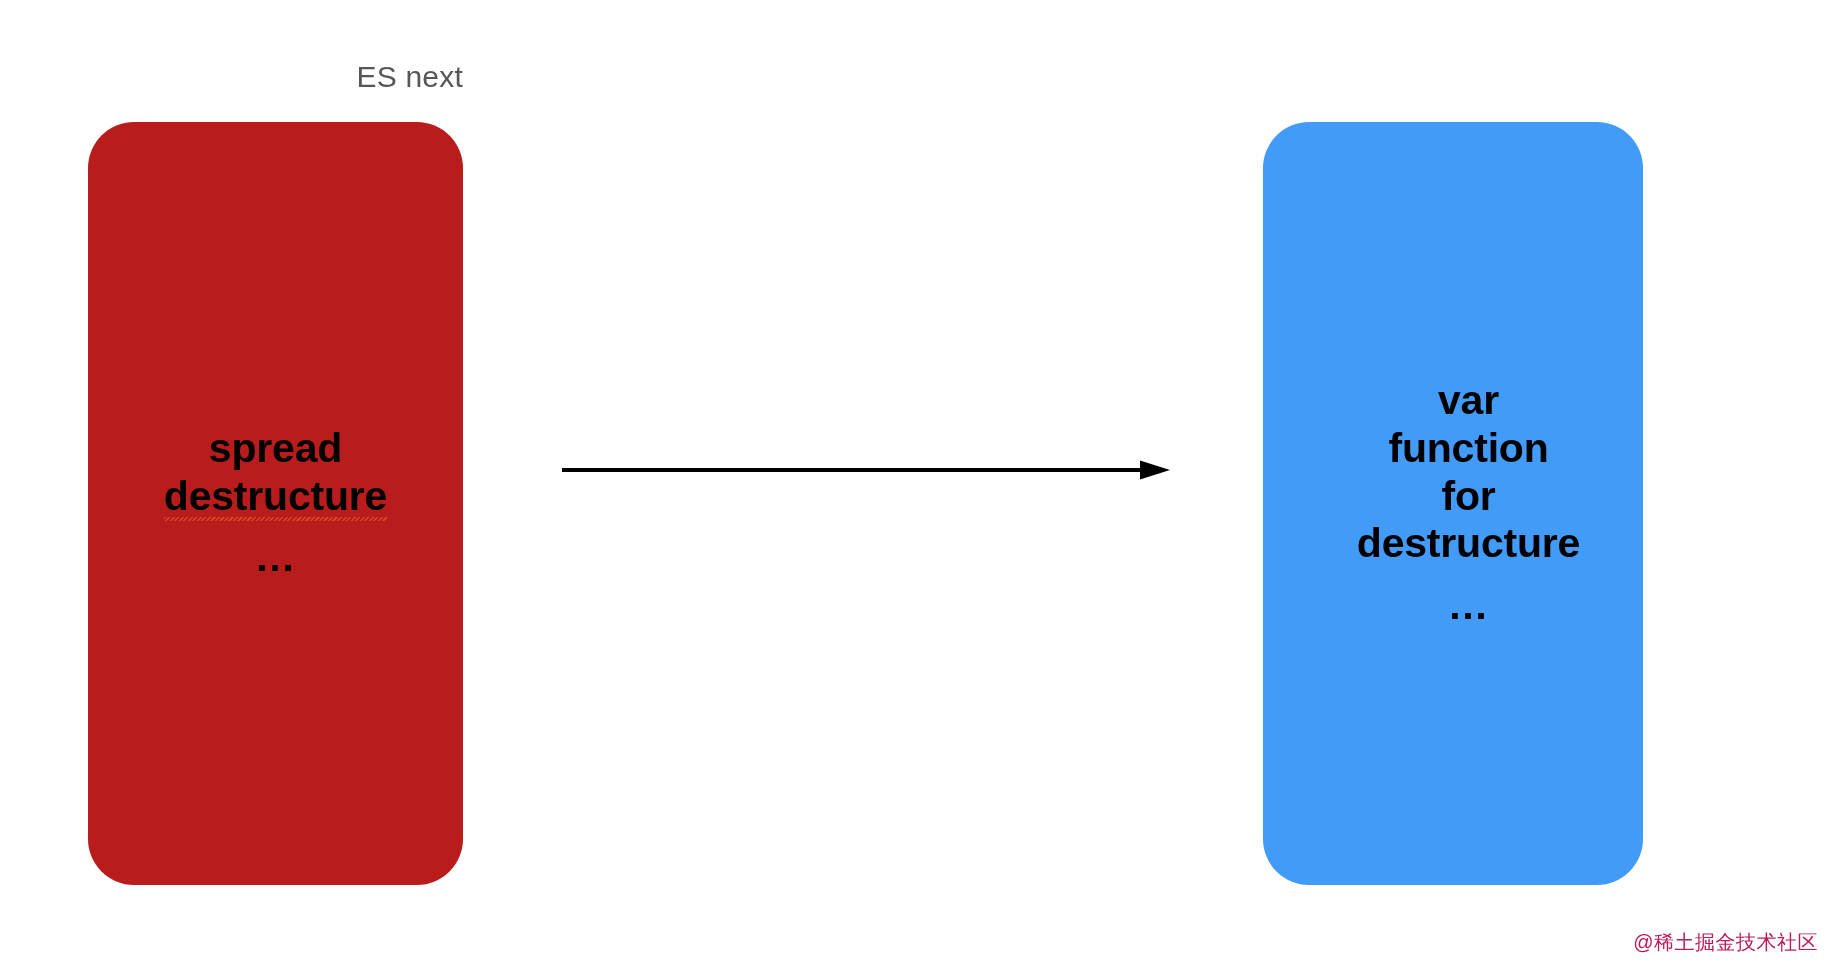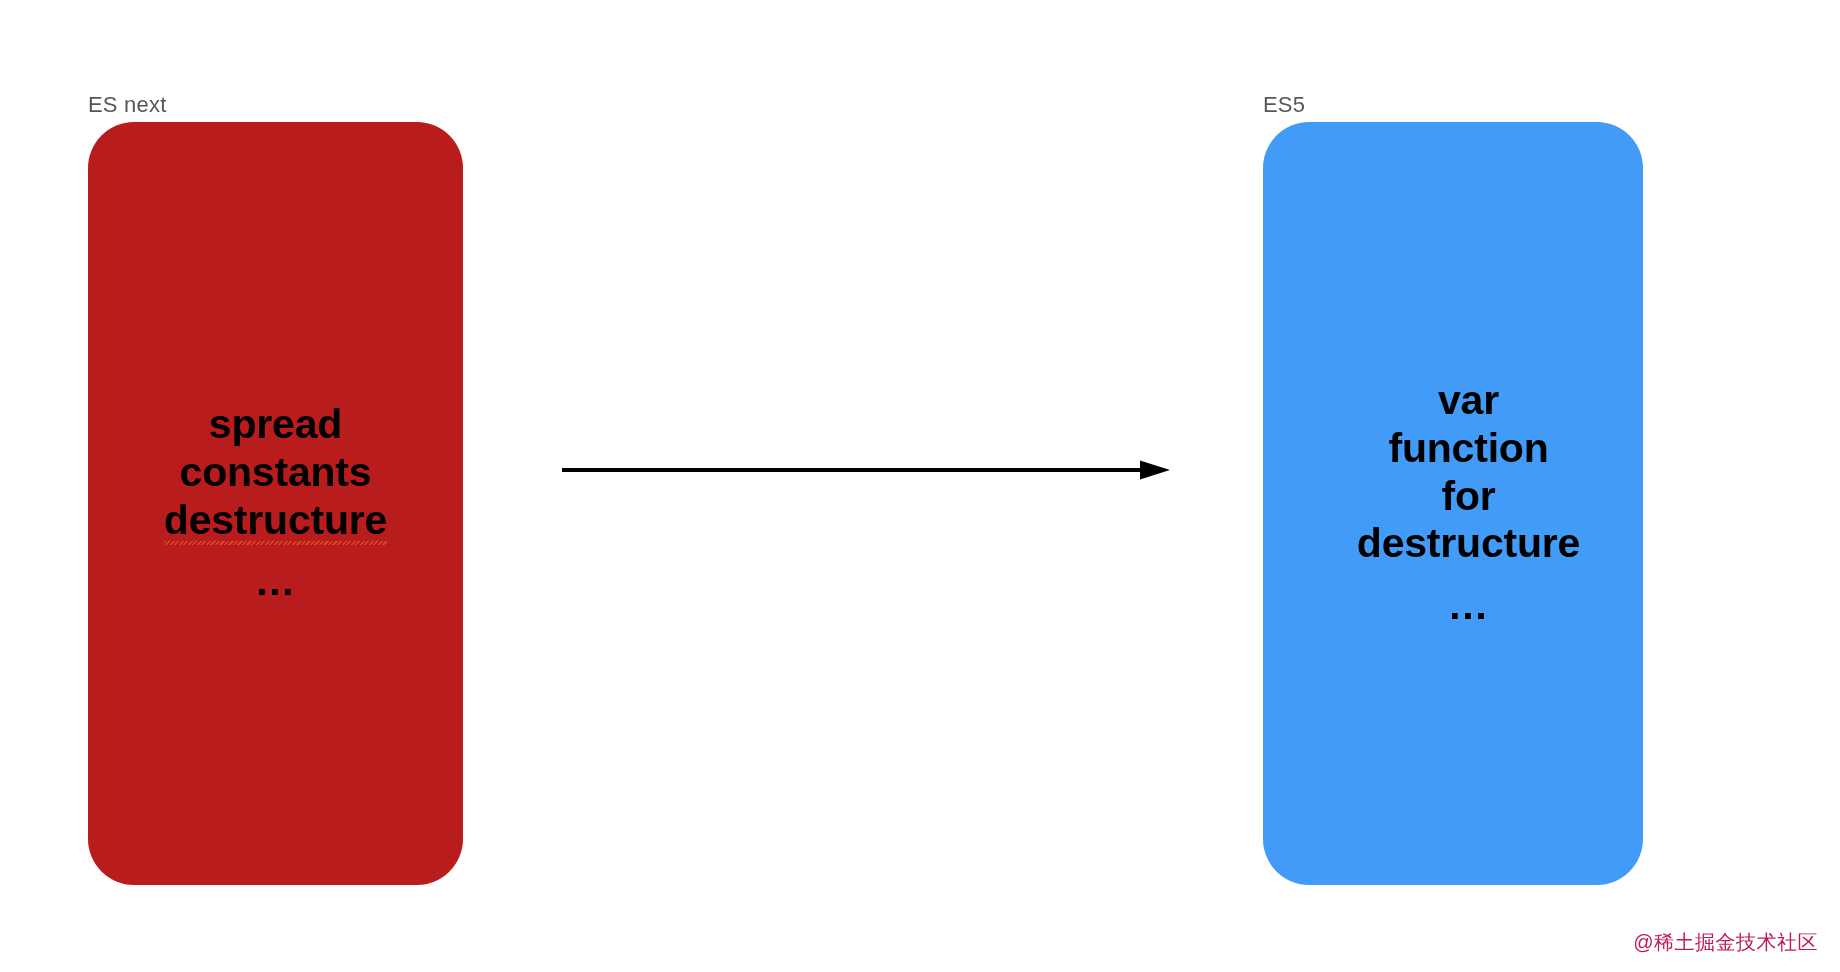--- a/index.html
+++ b/index.html
@@ -19,28 +19,27 @@
     position: relative;
     width: 1840px;
     height: 972px;
     background: #ffffff;
   }
 
   
   .col-label {
     position: absolute;
     font-family: "Liberation Sans", sans-serif;
-    font-size: 22px;
+    font-size: 30px;
     font-weight: 400;
     color: #555759;
     letter-spacing: 0.2px;
-    text-align: left;
+    text-align: right;
     white-space: nowrap;
     line-height: 1;
-    margin-top: 32px;
   }
   #label-esnext {
     left: 88px;
     width: 375px;
     top: 62px;
   }
   #label-es5 {
     left: 1263px;
     width: 380px;
     top: 62px;
@@ -135,34 +134,32 @@
 </head>
 <body>
 
 <div id="canvas">
 
   <div id="label-esnext" class="col-label" style="color: rgb(85, 87, 89);">ES next</div>
 
   <div id="box-esnext" class="box" style="background: #b91c1c;">
     <ul class="box-list">
       <li><span>spread</span></li>
-      <li><span>constants</span></li>
       <li><span class="misspelled">destructure</span></li>
       <li class="ellipsis"><span>…</span></li>
     </ul>
   </div>
 
   <div id="arrow">
     <svg width="630" height="44" viewBox="0 0 630 44">
       <line x1="7" y1="22" x2="590" y2="22" stroke="#000000" stroke-width="4"></line>
       <polygon points="585,12.5 615,22 585,31.5" fill="#000000"></polygon>
     </svg>
   </div>
 
-  <div id="label-es5" class="col-label" style="color: rgb(85, 87, 89);">ES5</div>
 
   <div id="box-es5" class="box" style="background: rgb(66, 155, 247);">
     <ul class="box-list">
       <li><span>var</span></li>
       <li><span>function</span></li>
       <li><span>for</span></li>
       <li><span>destructure</span></li>
       <li class="ellipsis"><span>…</span></li>
     </ul>
   </div>

